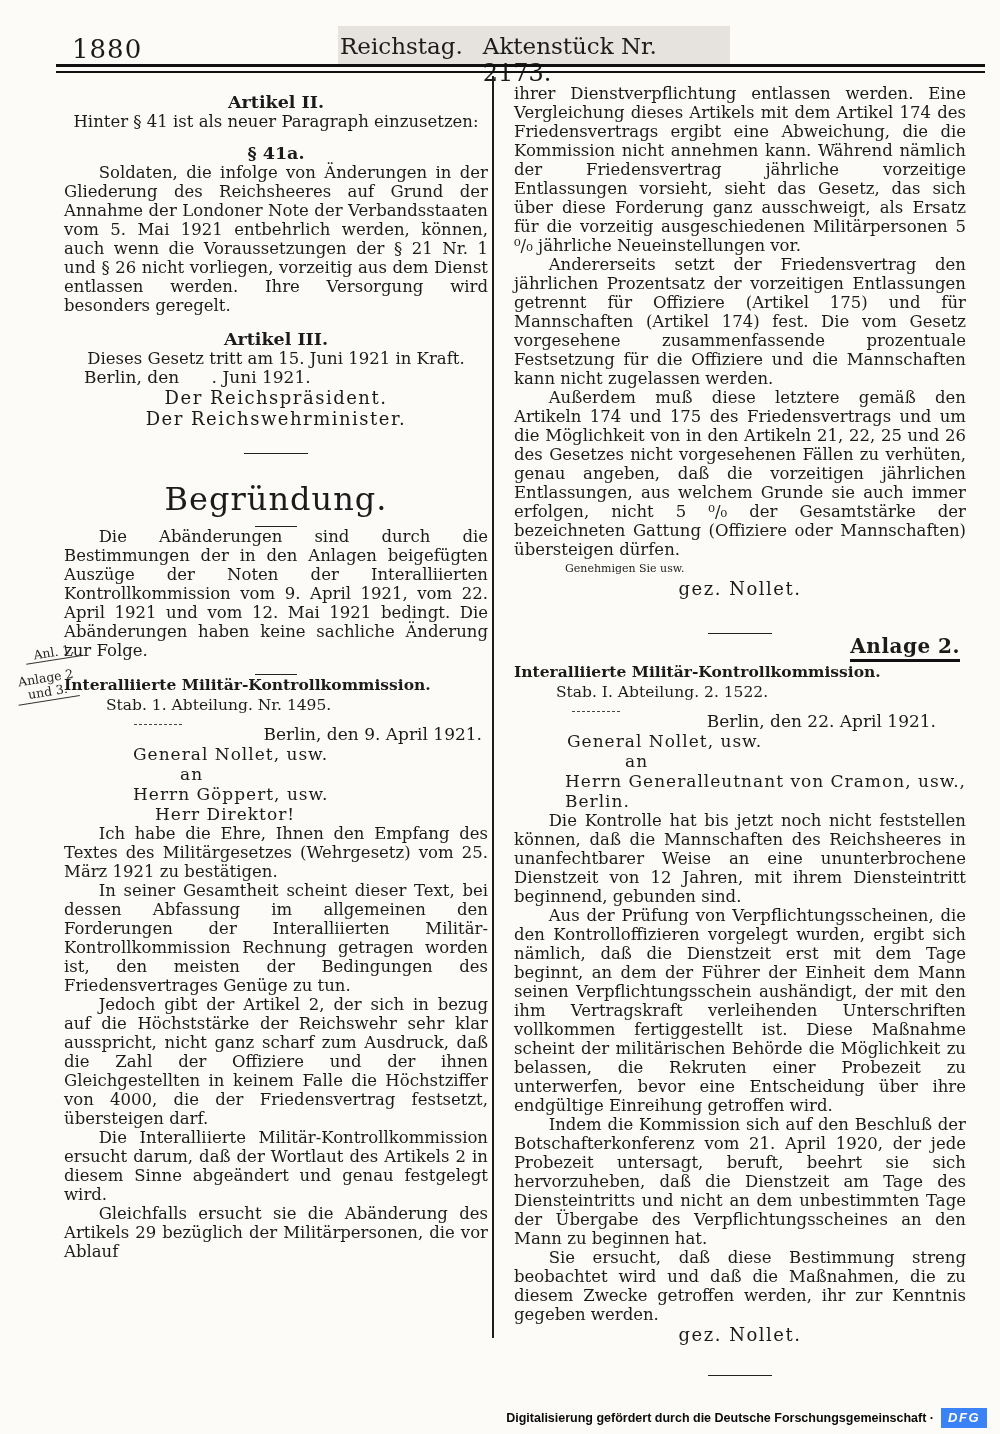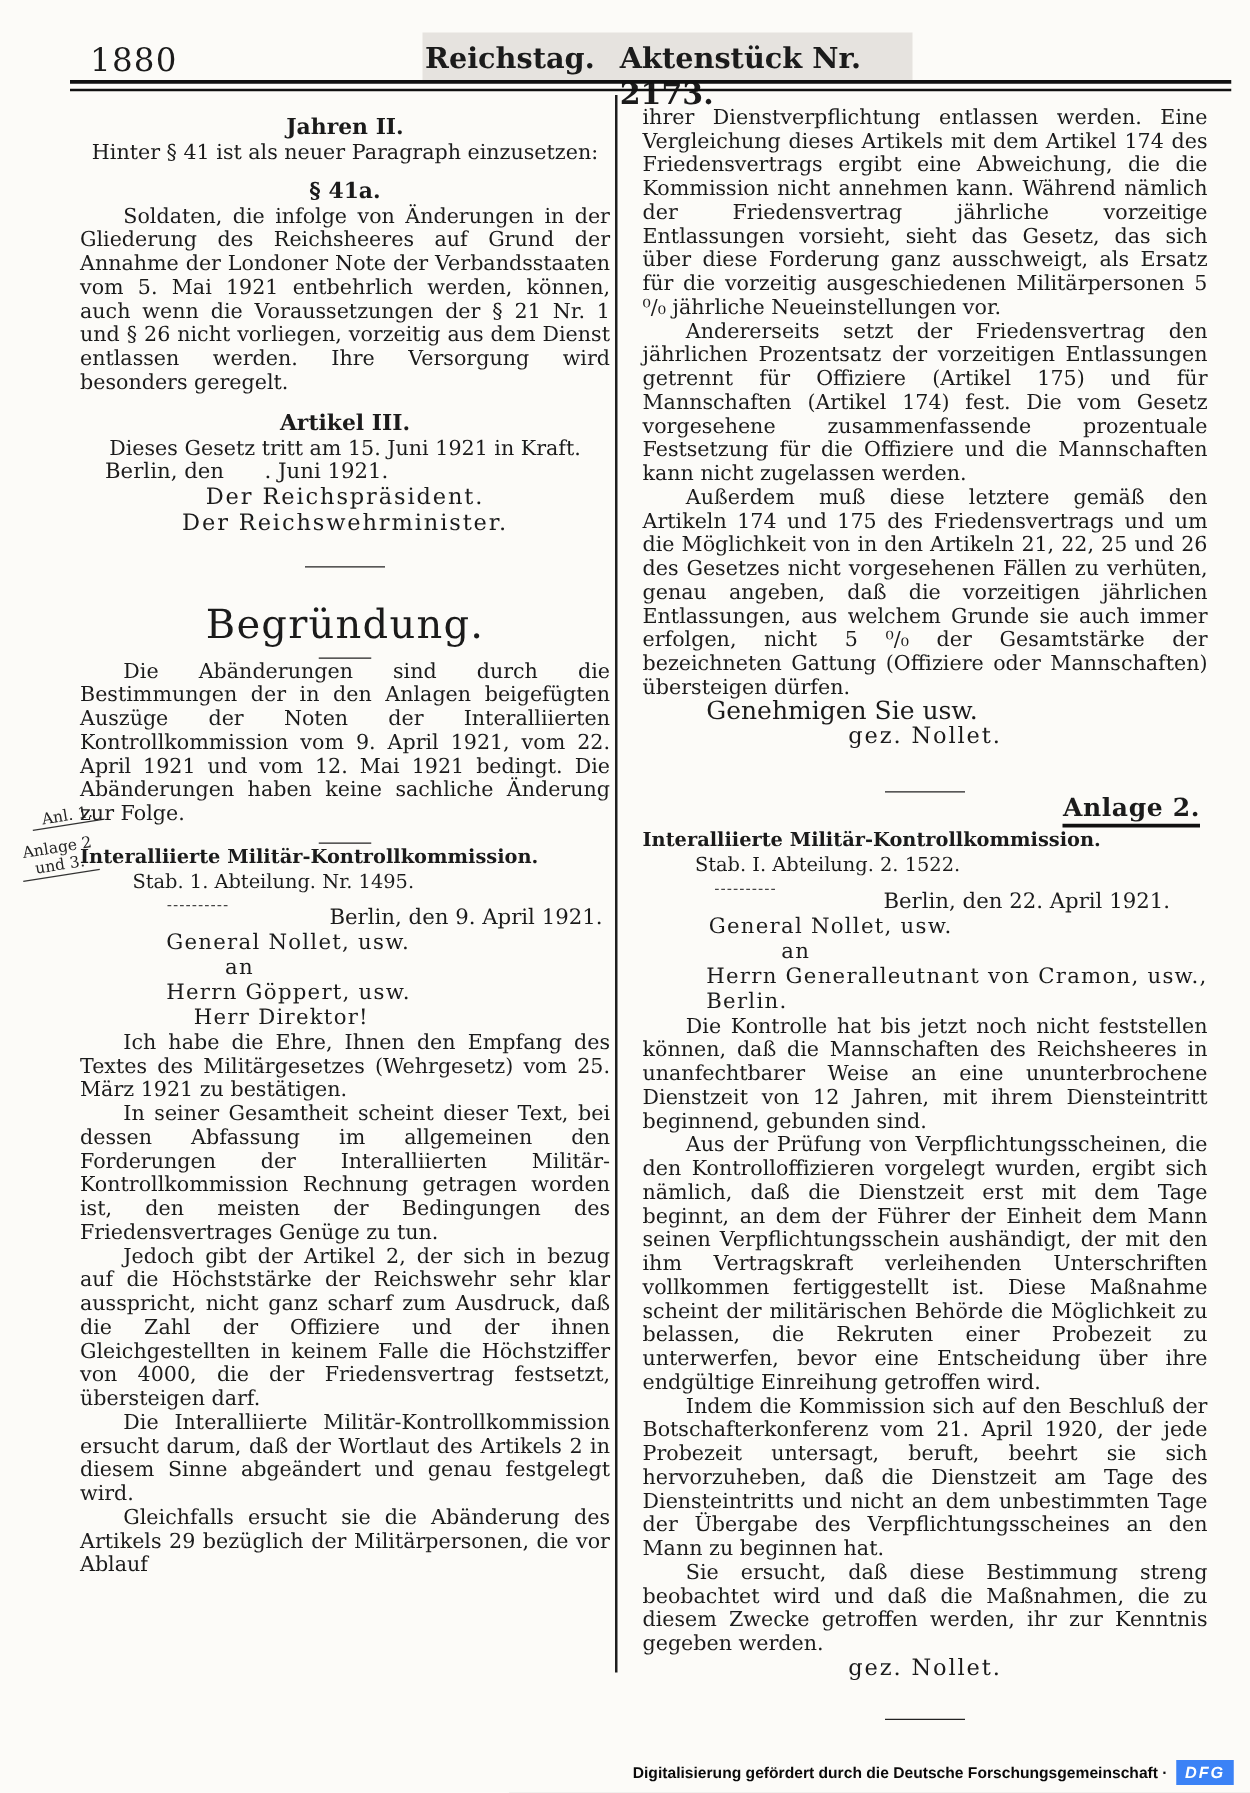--- a/index.html
+++ b/index.html
@@ -7,21 +7,21 @@
     position:relative;width:1000px;height:1434px;margin:0 auto;
     background:#fcfbf8;color:#1b1b1b;
     font-family:"DejaVu Serif","Liberation Serif",serif;
     overflow:hidden;
   }
   .noise{position:absolute;background:#cfccc5;opacity:.5;}
   .page-number{position:absolute;left:72px;top:34px;font-size:26px;letter-spacing:1px;}
   .header-title{
     position:absolute;left:340px;top:33px;width:390px;
     display:flex;justify-content:center;align-items:baseline;gap:20px;
-    font-size:23px;font-weight:bold;
+    font-size:23px;font-weight:normal;
   }
   .header-title .num{font-size:24px;}
   .rule-a{position:absolute;left:56px;top:64px;width:929px;height:2.5px;background:#101010;}
   .rule-b{position:absolute;left:56px;top:71px;width:929px;height:1.5px;background:#101010;}
   .divider{position:absolute;left:492px;top:76px;width:2px;height:1262px;background:#1e1e1e;}
 
   .col{position:absolute;top:84px;}
   .col-left{left:64px;width:424px;}
   .col-right{left:514px;width:452px;}
 
@@ -80,21 +80,21 @@
     </span>
   </div>
   <div class="rule-a"></div>
   <div class="rule-b"></div>
   <div class="divider"></div>
 
   <div class="margin-note" style="left:24px;top:650px;width:58px;">Anl. 1.</div>
   <div class="margin-note" style="left:14px;top:676px;width:62px;">Anlage 2 und 3.</div>
 
   <div class="col col-left">
-    <p class="h-artikel mt8">Jahren II.</p>
+    <p class="h-artikel mt8">Artikel II.</p>
     <p class="line16 center mt6">Hinter § 41 ist als neuer Paragraph einzusetzen:</p>
     <p class="h-artikel mt12">§ 41a.</p>
     <p class="body mt4">Soldaten, die infolge von Änderungen in der Gliederung des Reichsheeres auf Grund der Annahme der Londoner Note der Verbandsstaaten vom 5. Mai 1921 entbehrlich werden, können, auch wenn die Voraussetzungen der § 21 Nr. 1 und § 26 nicht vorliegen, vorzeitig aus dem Dienst entlassen werden.  Ihre Versorgung wird besonders geregelt.</p>
 
     <p class="h-artikel mt14">Artikel III.</p>
     <p class="line16 center mt6">Dieses Gesetz tritt am 15. Juni 1921 in Kraft.</p>
 
     <p class="line16 prewrap mt12" style="padding-left:20px;font-size:17px;">Berlin, den      . Juni 1921.</p>
 
     <p class="sig mt26">Der Reichspräsident.</p>
@@ -122,21 +122,21 @@
     <p class="body">Jedoch gibt der Artikel 2, der sich in bezug auf die Höchststärke der Reichswehr sehr klar ausspricht, nicht ganz scharf zum Ausdruck, daß die Zahl der Offiziere und der ihnen Gleichgestellten in keinem Falle die Höchstziffer von 4000, die der Friedensvertrag festsetzt, übersteigen darf.</p>
     <p class="body">Die Interalliierte Militär-Kontrollkommission ersucht darum, daß der Wortlaut des Artikels 2 in diesem Sinne abgeändert und genau festgelegt wird.</p>
     <p class="body">Gleichfalls ersucht sie die Abänderung des Artikels 29 bezüglich der Militärpersonen, die vor Ablauf</p>
   </div>
 
   <div class="col col-right">
     <p class="body noindent mt8">ihrer Dienstverpflichtung entlassen werden.  Eine Vergleichung dieses Artikels mit dem Artikel 174 des Friedensvertrags ergibt eine Abweichung, die die Kommission nicht annehmen kann.  Während nämlich der Friedensvertrag jährliche vorzeitige Entlassungen vorsieht, sieht das Gesetz, das sich über diese Forderung ganz ausschweigt, als Ersatz für die vorzeitig ausgeschiedenen Militärpersonen 5 ⁰/₀ jährliche Neueinstellungen vor.</p>
     <p class="body">Andererseits setzt der Friedensvertrag den jährlichen Prozentsatz der vorzeitigen Entlassungen getrennt für Offiziere (Artikel 175) und für Mannschaften (Artikel 174) fest.  Die vom Gesetz vorgesehene zusammenfassende prozentuale Festsetzung für die Offiziere und die Mannschaften kann nicht zugelassen werden.</p>
     <p class="body">Außerdem muß diese letztere gemäß den Artikeln 174 und 175 des Friedensvertrags und um die Möglichkeit von in den Artikeln 21, 22, 25 und 26 des Gesetzes nicht vorgesehenen Fällen zu verhüten, genau angeben, daß die vorzeitigen jährlichen Entlassungen, aus welchem Grunde sie auch immer erfolgen, nicht 5 ⁰/₀ der Gesamtstärke der bezeichneten Gattung (Offiziere oder Mannschaften) übersteigen dürfen.</p>
 
-    <p class="line16 mt12" style="padding-left:51px;font-size:20px;">Genehmigen Sie usw.</p>
+    <p class="line16 mt12" style="padding-left:51px;font-size:11px;">Genehmigen Sie usw.</p>
     <p class="sig mt22">gez. Nollet.</p>
 
     <hr class="rule-short" style="margin-top:34px;">
 
     <p class="anlage-wrap right-al mt30">
       <span class="anlage-h">Anlage 2.</span>
     </p>
     <p class="org mt26">Interalliierte Militär-Kontrollkommission.</p>
     <p class="ref">Stab.  I. Abteilung.  2. 1522.</p>
     <hr class="rule-dashed" style="margin-left:58px;">

